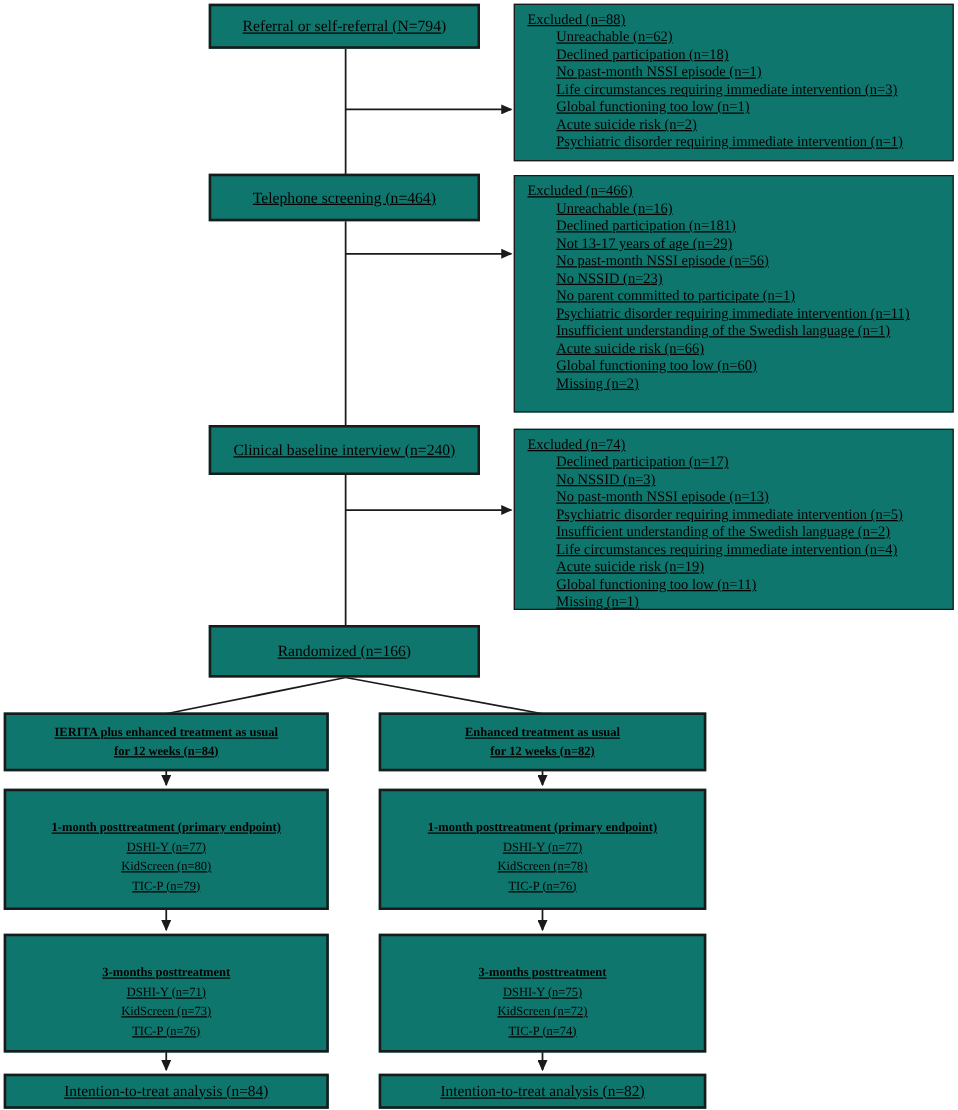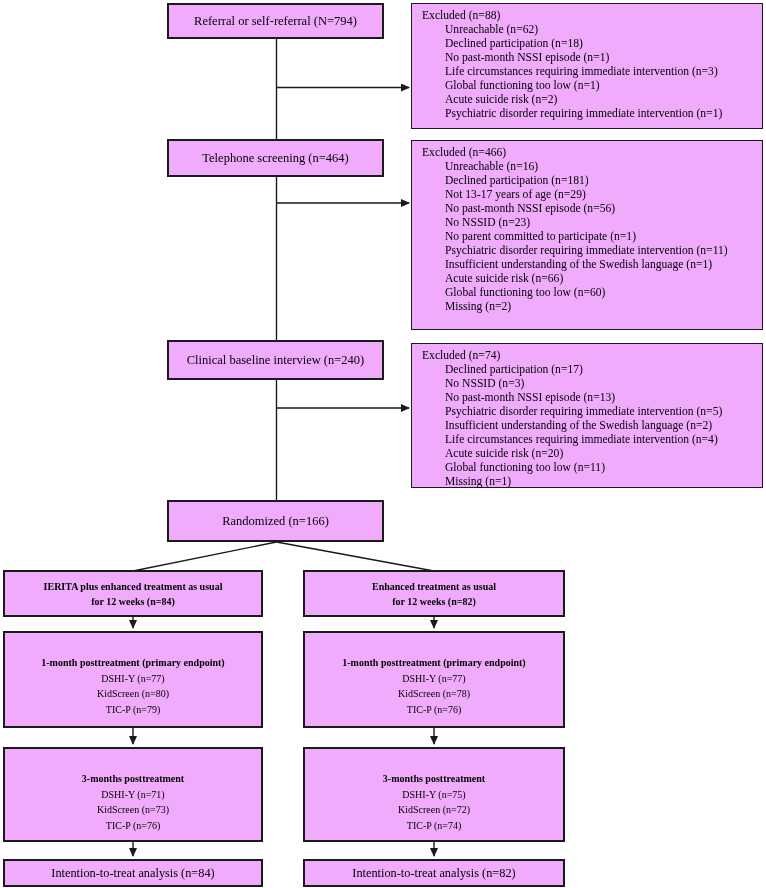--- a/index.html
+++ b/index.html
@@ -8,23 +8,24 @@
     width:766px;height:888px;
     background:#ffffff;
     font-family:"Liberation Serif","DejaVu Serif",serif;
     color:#000;
     overflow:hidden;
   }
   .connectors{position:absolute;left:0;top:0;z-index:0;}
   .box{
     position:absolute;
     box-sizing:border-box;
-    background:#f0abfc;
+    background:#0f766e;
     border:2px solid #1a1a1a;
     z-index:1;
+    text-decoration:underline;
   }
   .flowbox{
     display:flex;align-items:center;justify-content:center;
     text-align:center;
     font-size:12.5px;
   }
   .excluded{
     border-width:1.5px;
     font-size:11.6px;
     line-height:14px;
@@ -121,21 +122,21 @@
   </div>
 
   <div class="box excluded" style="left:411px;top:343px;width:352px;height:145px;">
     <div class="exc-title">Excluded (n=74)</div>
     <div class="exc-item">Declined participation (n=17)</div>
     <div class="exc-item">No NSSID (n=3)</div>
     <div class="exc-item">No past-month NSSI episode (n=13)</div>
     <div class="exc-item">Psychiatric disorder requiring immediate intervention (n=5)</div>
     <div class="exc-item">Insufficient understanding of the Swedish language (n=2)</div>
     <div class="exc-item">Life circumstances requiring immediate intervention (n=4)</div>
-    <div class="exc-item">Acute suicide risk (n=20)</div>
+    <div class="exc-item">Acute suicide risk (n=19)</div>
     <div class="exc-item">Global functioning too low (n=11)</div>
     <div class="exc-item">Missing (n=1)</div>
   </div>
 
   <div class="box armbox alloc" style="left:3px;top:570px;width:260px;height:47px;">
     <div>IERITA plus enhanced treatment as usual</div>
     <div>for 12 weeks (n=84)</div>
   </div>
 
   <div class="box armbox assess" style="left:3px;top:631px;width:260px;height:97px;">

